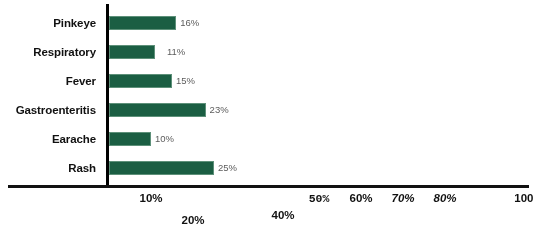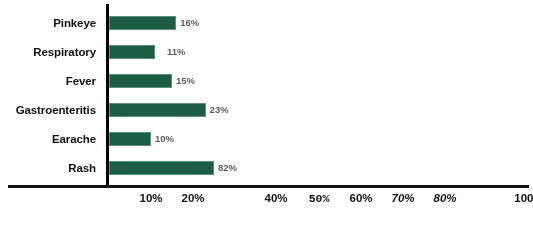--- a/index.html
+++ b/index.html
@@ -42,21 +42,21 @@
     left: 109px;
     height: 14px;
     background: #1b5e43;
     border: 1px solid #5d9079;
     box-sizing: border-box;
   }
 
   .val-label {
     position: absolute;
     font-size: 9.5px;
-    font-weight: bold;
+    font-weight: normal;
     color: #5c5c5c;
     line-height: 14px;
     white-space: nowrap;
   }
 
   #value-axis-line {
     position: absolute;
     left: 106px;
     top: 4px;
     width: 3px;
@@ -103,27 +103,27 @@
   <div class="bar" style="top: 74px; width: 63px; background: rgb(27, 94, 67); border-color: rgb(93, 144, 121);"></div>
   <div class="bar" style="top: 103px; width: 96.6px; background: rgb(27, 94, 67); border-color: rgb(93, 144, 121);"></div>
   <div class="bar" style="top: 132px; width: 42px; background: rgb(27, 94, 67); border-color: rgb(93, 144, 121);"></div>
   <div class="bar" style="top: 161px; width: 105px; background: rgb(27, 94, 67); border-color: rgb(93, 144, 121);"></div>
 
   <div class="val-label" style="top: 16px; left: 180.2px; color: rgb(92, 92, 92);">16%</div>
   <div class="val-label" style="top: 45px; left: 167px; color: rgb(92, 92, 92);">11%</div>
   <div class="val-label" style="top: 74px; left: 176px; color: rgb(92, 92, 92);">15%</div>
   <div class="val-label" style="top: 103px; left: 209.6px; color: rgb(92, 92, 92);">23%</div>
   <div class="val-label" style="top: 132px; left: 155px; color: rgb(92, 92, 92);">10%</div>
-  <div class="val-label" style="top: 161px; left: 218px; color: rgb(92, 92, 92);">82%</div>
+  <div class="val-label" style="top: 161px; left: 218px; color: rgb(92, 92, 92);">25%</div>
 
   <div id="value-axis-line"></div>
   <div id="baseline"></div>
 
   <div class="tick-label" style="left: 151px;">10%</div>
-  <div class="tick-label" style="left: 193px;">20%</div>
-  <div class="tick-label" style="left: 276px;">40%</div>
+  <div class="tick-label" style="left: 193px; margin-top: 22px;">20%</div>
+  <div class="tick-label" style="left: 283px; margin-top: 17px;">40%</div>
   <div class="tick-label" style="left: 319px; font-family: Liberation Mono, monospace;">50%</div>
   <div class="tick-label" style="left: 361px;">60%</div>
   <div class="tick-label" style="left: 403px; font-style: italic;">70%</div>
   <div class="tick-label" style="left: 445px; font-style: italic;">80%</div>
   <div class="tick-label" style="left: 529px;">100%</div>
 
 </div>
 
 </body></html>

